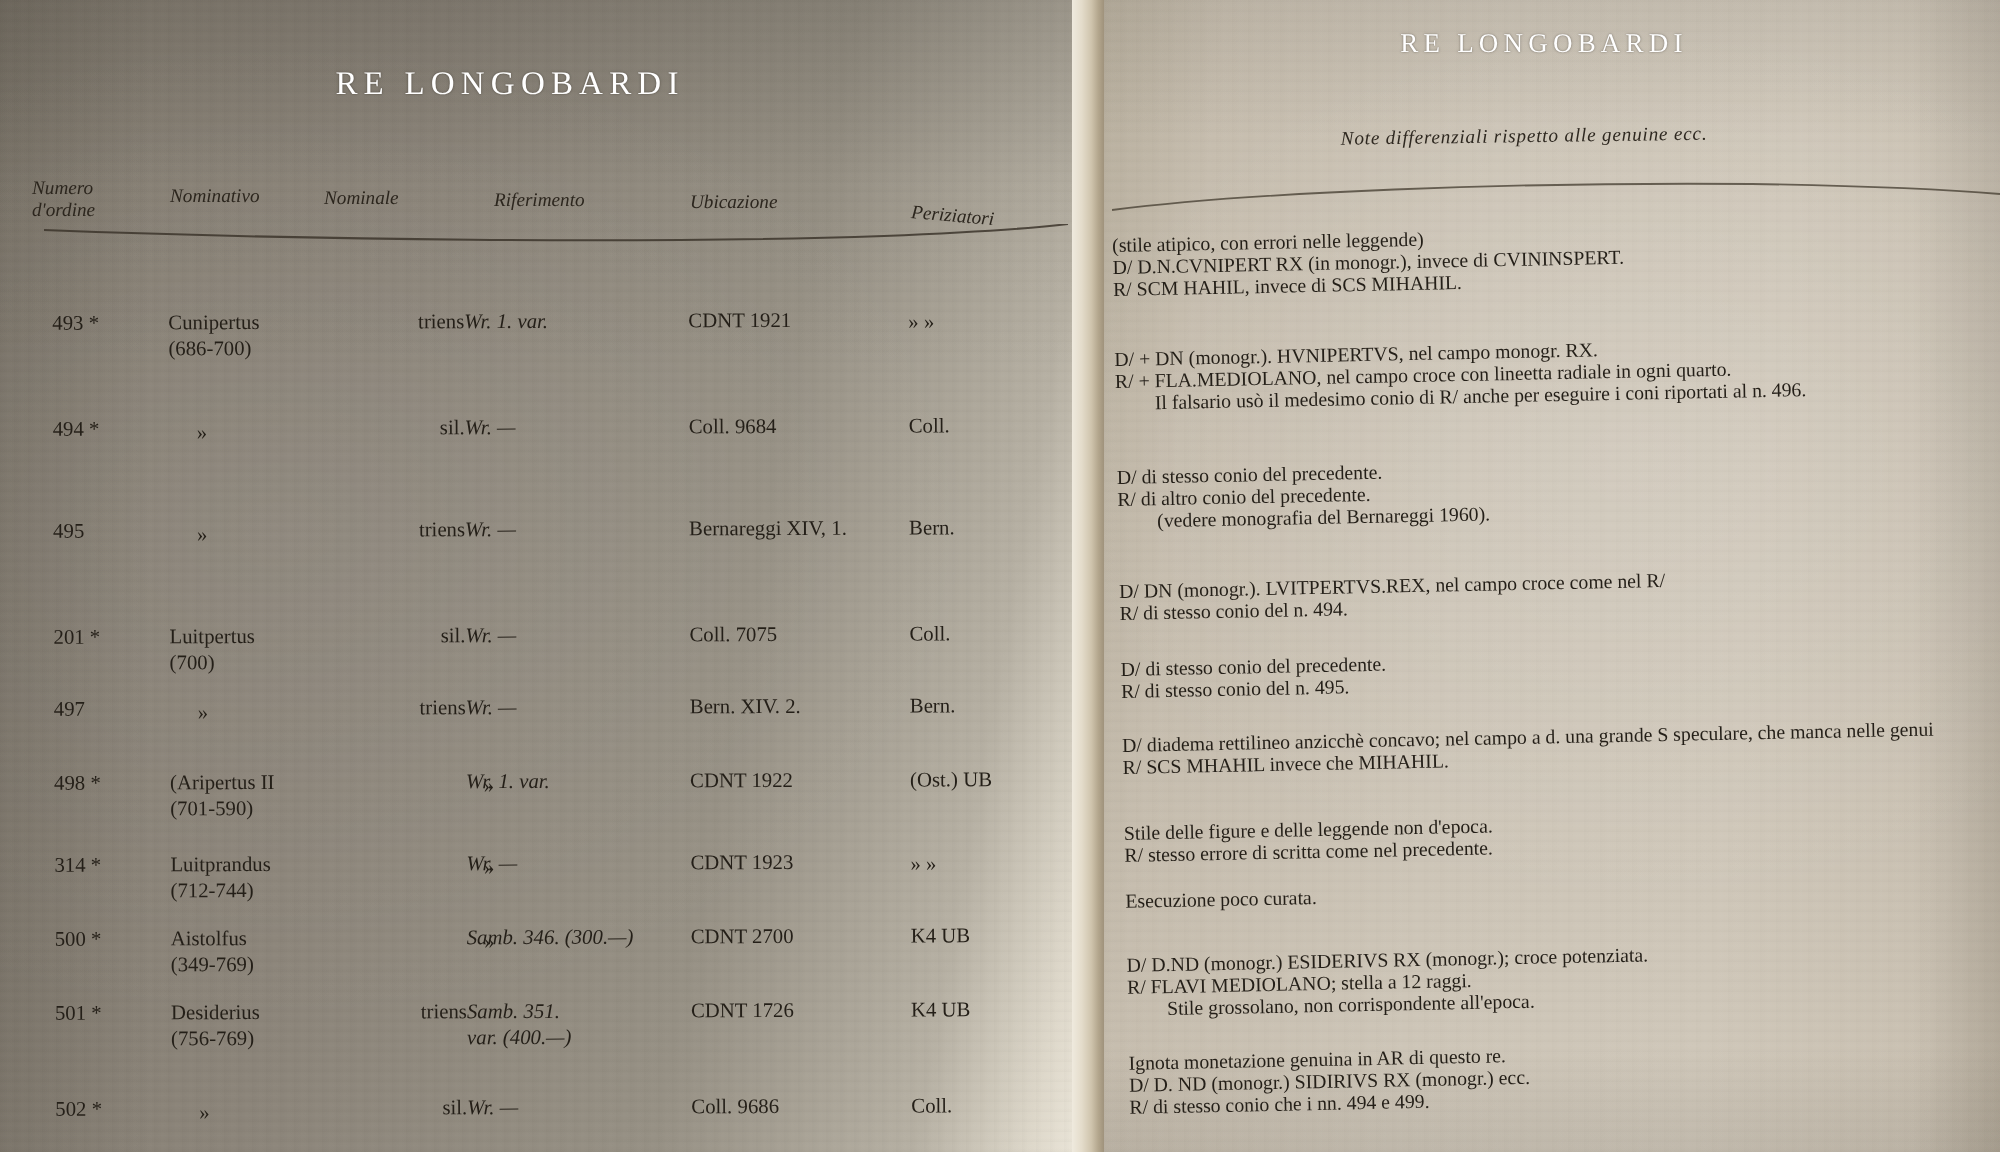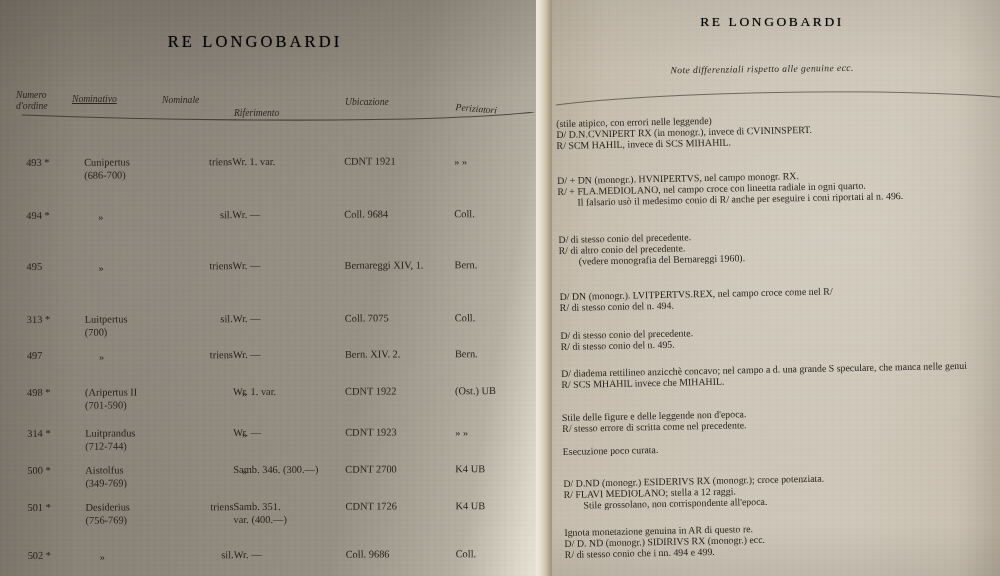--- a/index.html
+++ b/index.html
@@ -79,21 +79,21 @@
     position: absolute; inset: 0;
     background:
       linear-gradient(180deg, rgba(40,36,30,0.07) 0%, rgba(0,0,0,0) 12%),
       linear-gradient(270deg, rgba(40,36,30,0.10) 0%, rgba(0,0,0,0) 10%),
       linear-gradient(0deg, rgba(40,36,30,0.09) 0%, rgba(0,0,0,0) 9%);
     pointer-events: none;
   }
 
   
   .ink {
-    color: #000000;
+    color: #ffffff;
     text-shadow: 0 0 1.1px rgba(36,31,24,0.55);
   }
 
   
   #left-title {
     position: absolute;
     left: 0; top: 32px;
     width: 510px;
     text-align: center;
     font-size: 16.5px;
@@ -131,21 +131,21 @@
     position: absolute;
     font-size: 10.4px;
     line-height: 12.6px;
     white-space: pre-line;
     color: #241f18;
     margin-top: 21px;
   }
   .c-num   { left: 26px;  width: 58px; text-align: left; }
   .c-nome  { left: 84px;  width: 84px; }
   .c-nomi  { left: 168px; width: 64px; text-align: right; }
-  .c-rif   { left: 232px; width: 108px; }
+  .c-rif   { left: 232px; width: 108px; font-style: italic; }
   .c-ubic  { left: 344px; width: 110px; }
   .c-peri  { left: 454px; width: 88px; }
 
   
   #right-title {
     position: absolute;
     left: 552px; top: 14px;
     width: 440px;
     text-align: center;
     font-size: 13.5px;
@@ -199,23 +199,23 @@
   <div id="left-page">
     <div id="left-grain"></div>
     <div id="left-vignette"></div>
   </div>
 
   <div id="left-title" class="ink">RE LONGOBARDI</div>
 
   <div id="col-head">
     <div class="chead" style="left:16px; top:4px;">Numero
 d'ordine</div>
-    <div class="chead" style="left:72px; top:8px;text-decoration:underline;">Nominativo</div>
+    <div class="chead" style="left:85px; top:8px;">Nominativo</div>
     <div class="chead" style="left:162px; top:9px;">Nominale</div>
-    <div class="chead" style="left:234px; top:10px;margin-top:12px;">Riferimento</div>
+    <div class="chead" style="left:247px; top:10px;">Riferimento</div>
     <div class="chead" style="left:345px; top:11px;">Ubicazione</div>
     <div class="chead" style="left:456px; top:16px; transform:rotate(5deg); transform-origin:left top;">Periziatori</div>
   </div>
 
   <svg id="head-rule" viewBox="0 0 512 16" preserveAspectRatio="none">
     <path d="M0,3 C130,8 300,10 420,6 C470,4 496,2 512,0" fill="none" stroke="#3c352b" stroke-width="1.05" opacity="0.85"></path>
   </svg>
 
   <div id="table">
       <div class="trow" style="top: 10px;">
@@ -237,21 +237,21 @@
       </div>
       <div class="trow" style="top: 114px;">
         <div class="cell c-num">495</div>
         <div class="cell c-nome" style="padding-left: 14px; padding-top: 2px;">»</div>
         <div class="cell c-nomi">triens</div>
         <div class="cell c-rif">Wr. —</div>
         <div class="cell c-ubic">Bernareggi XIV, 1.</div>
         <div class="cell c-peri">Bern.</div>
       </div>
       <div class="trow" style="top: 167px;">
-        <div class="cell c-num">313 *</div>
+        <div class="cell c-num">201 *</div>
         <div class="cell c-nome">Luitpertus
 (700)</div>
         <div class="cell c-nomi">sil.</div>
         <div class="cell c-rif">Wr. —</div>
         <div class="cell c-ubic">Coll. 7075</div>
         <div class="cell c-peri">Coll.</div>
       </div>
       <div class="trow" style="top: 203px;">
         <div class="cell c-num">497</div>
         <div class="cell c-nome" style="padding-left: 14px; padding-top: 2px;">»</div>

